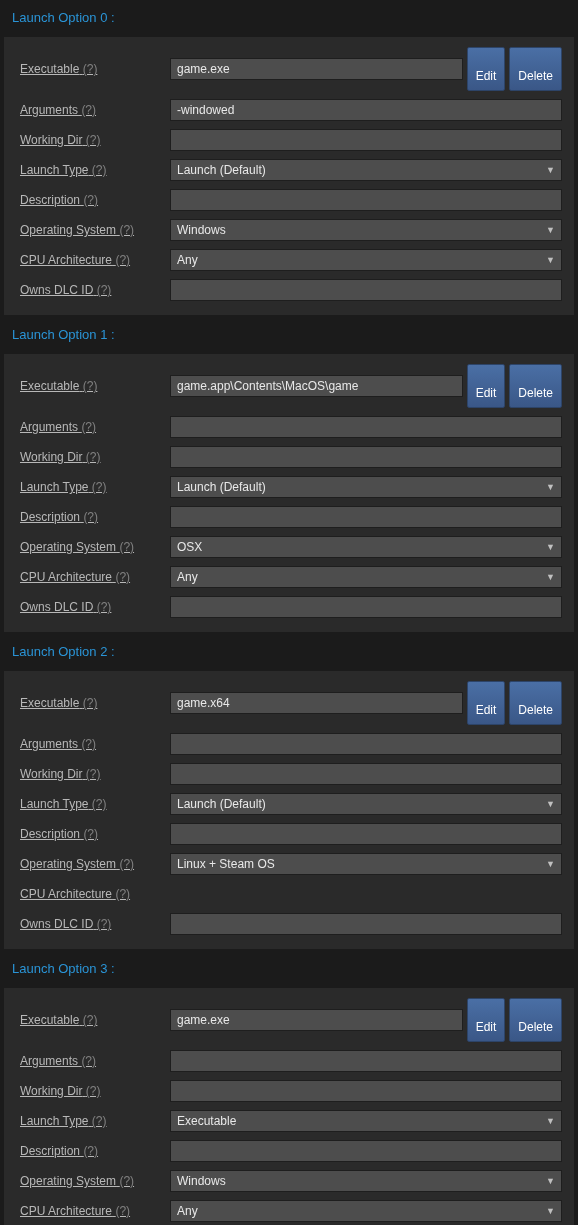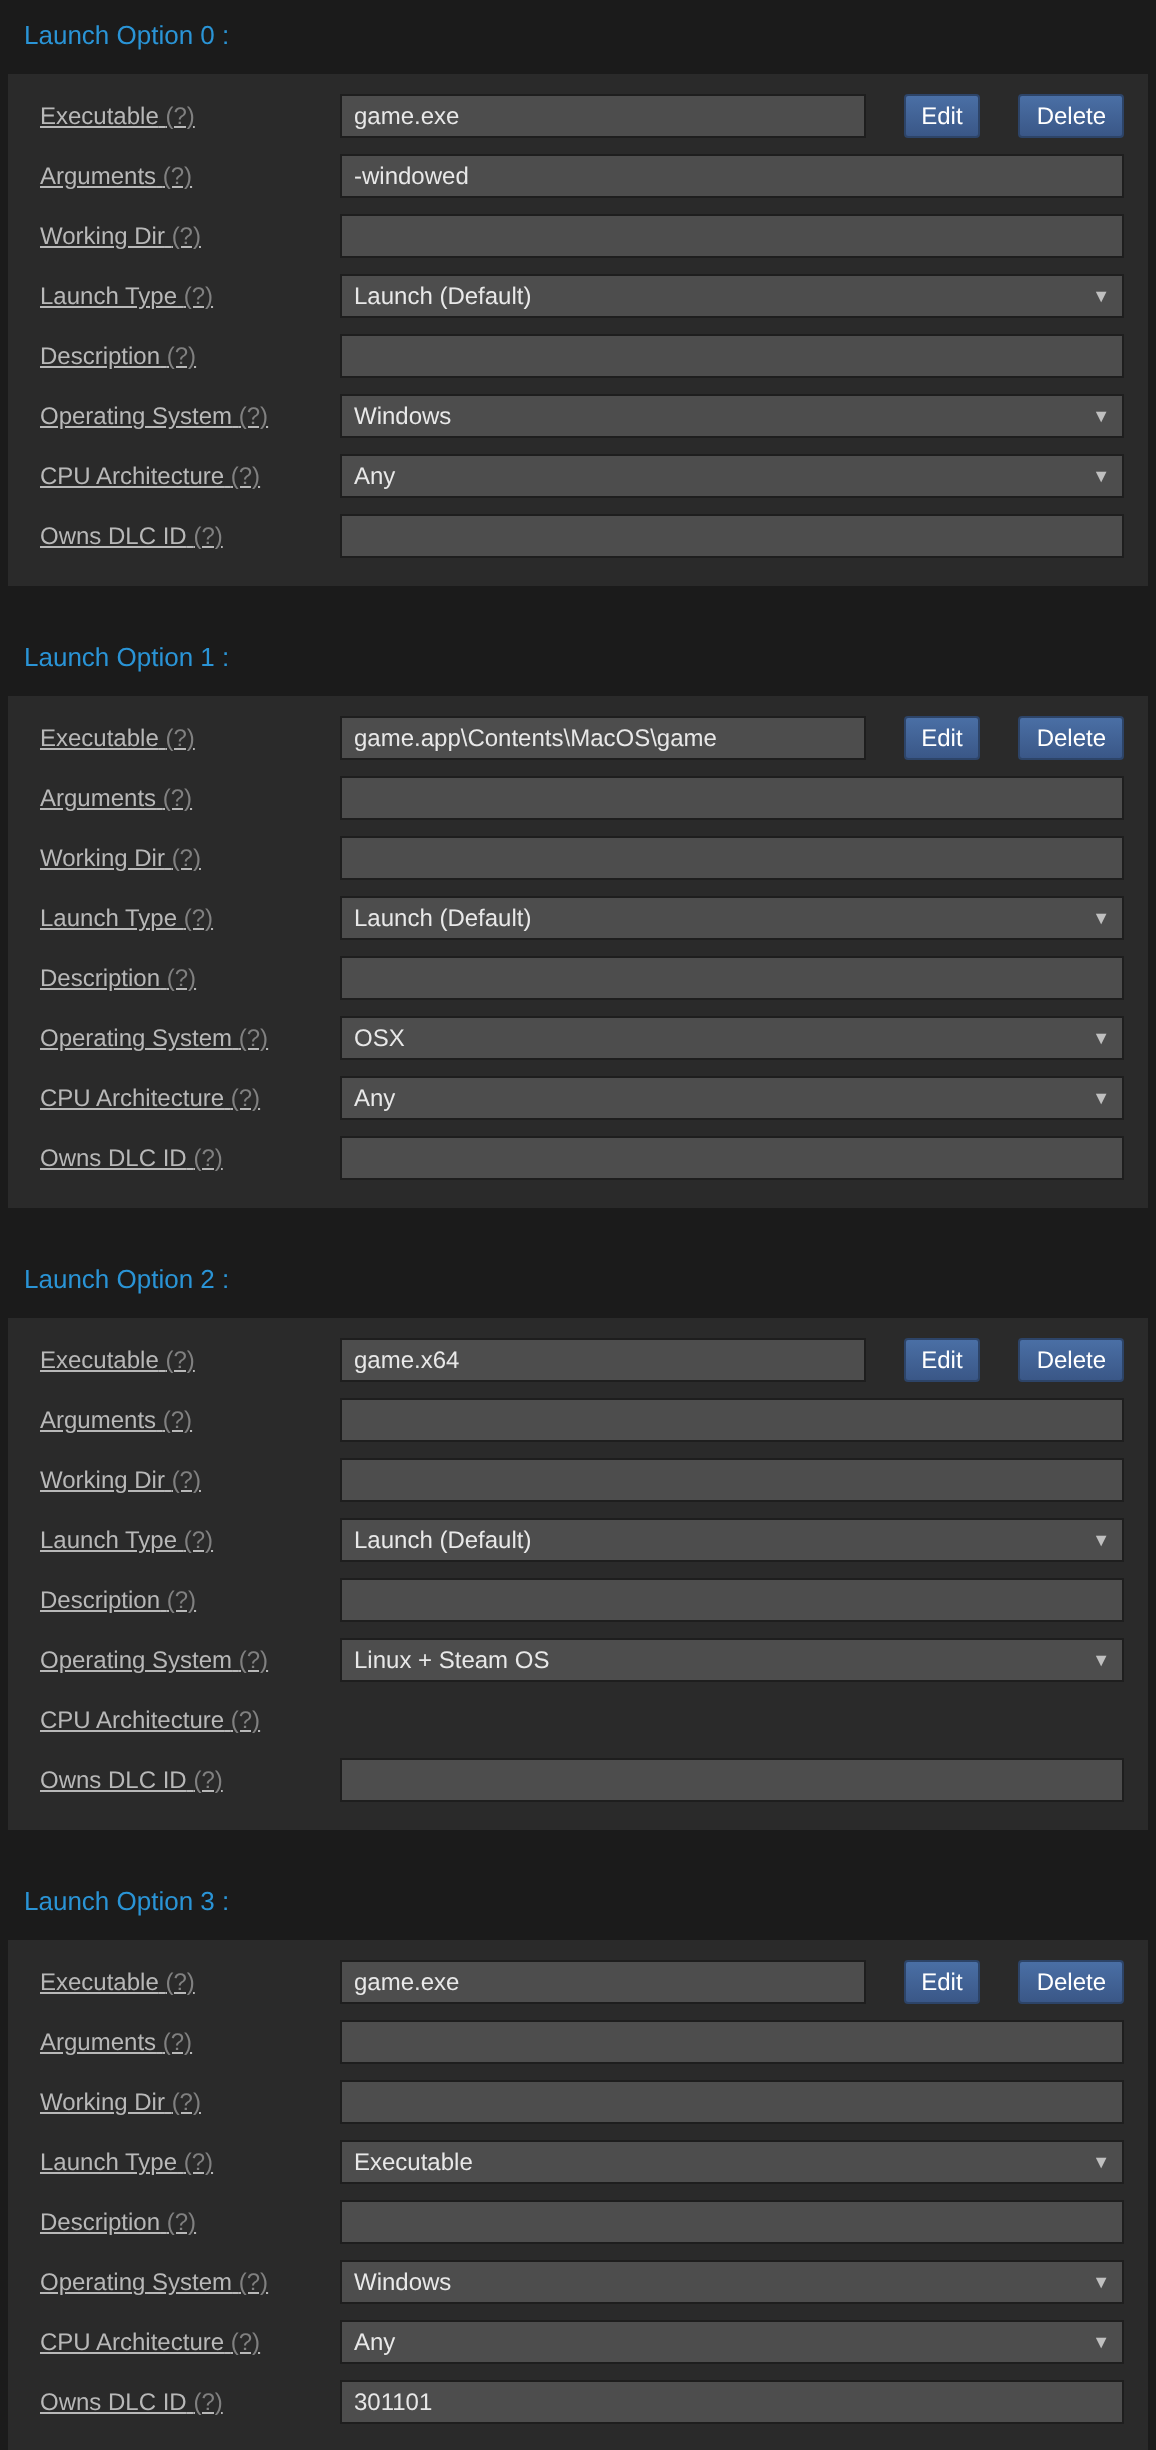--- a/index.html
+++ b/index.html
@@ -6,21 +6,21 @@
   body {
     background: #1b1b1b;
     font-family: Arial, Helvetica, sans-serif;
     font-size: 12px;
     color: #c0c0c0;
     width: 578px;
     padding: 4px;
   }
   .section {
     background: #2a2a2a;
-    margin-bottom: 22px;
+    margin-bottom: 6px;
   }
   .section-header {
     color: #2a94d6;
     padding: 6px 8px 12px 8px;
     font-size: 13px;
     background: #1b1b1b;
   }
   .section-body {
     padding: 10px 12px 14px 16px;
     background: #2a2a2a;
@@ -38,21 +38,21 @@
     color: #b8b8b8;
     font-size: 12px;
     text-decoration: underline;
   }
   .hint {
     color: #808080;
   }
   .field {
     flex: 1;
     display: flex;
-    gap: 19px;
+    gap: 4px;
     align-items: center;
   }
   .text-input {
     flex: 1;
     background: #4d4d4d;
     border: 1px solid #1e1e1e;
     color: #e8e8e8;
     padding: 3px 6px;
     font-size: 12px;
     height: 22px;
@@ -77,21 +77,21 @@
     top: 50%;
     transform: translateY(-50%);
     font-size: 9px;
     color: #c0c0c0;
   }
   .btn {
     background: #3b5a8a;
     background: linear-gradient(to bottom, #4a6fa5, #3a5787);
     border: 1px solid #2d4468;
     color: #ffffff;
-    padding: 3px 8px;
+    padding: 21px 8px;
     font-size: 12px;
     height: 22px;
     cursor: pointer;
     border-radius: 2px;
   }
 </style>
 </head>
 <body>
 
 <div id="container">

